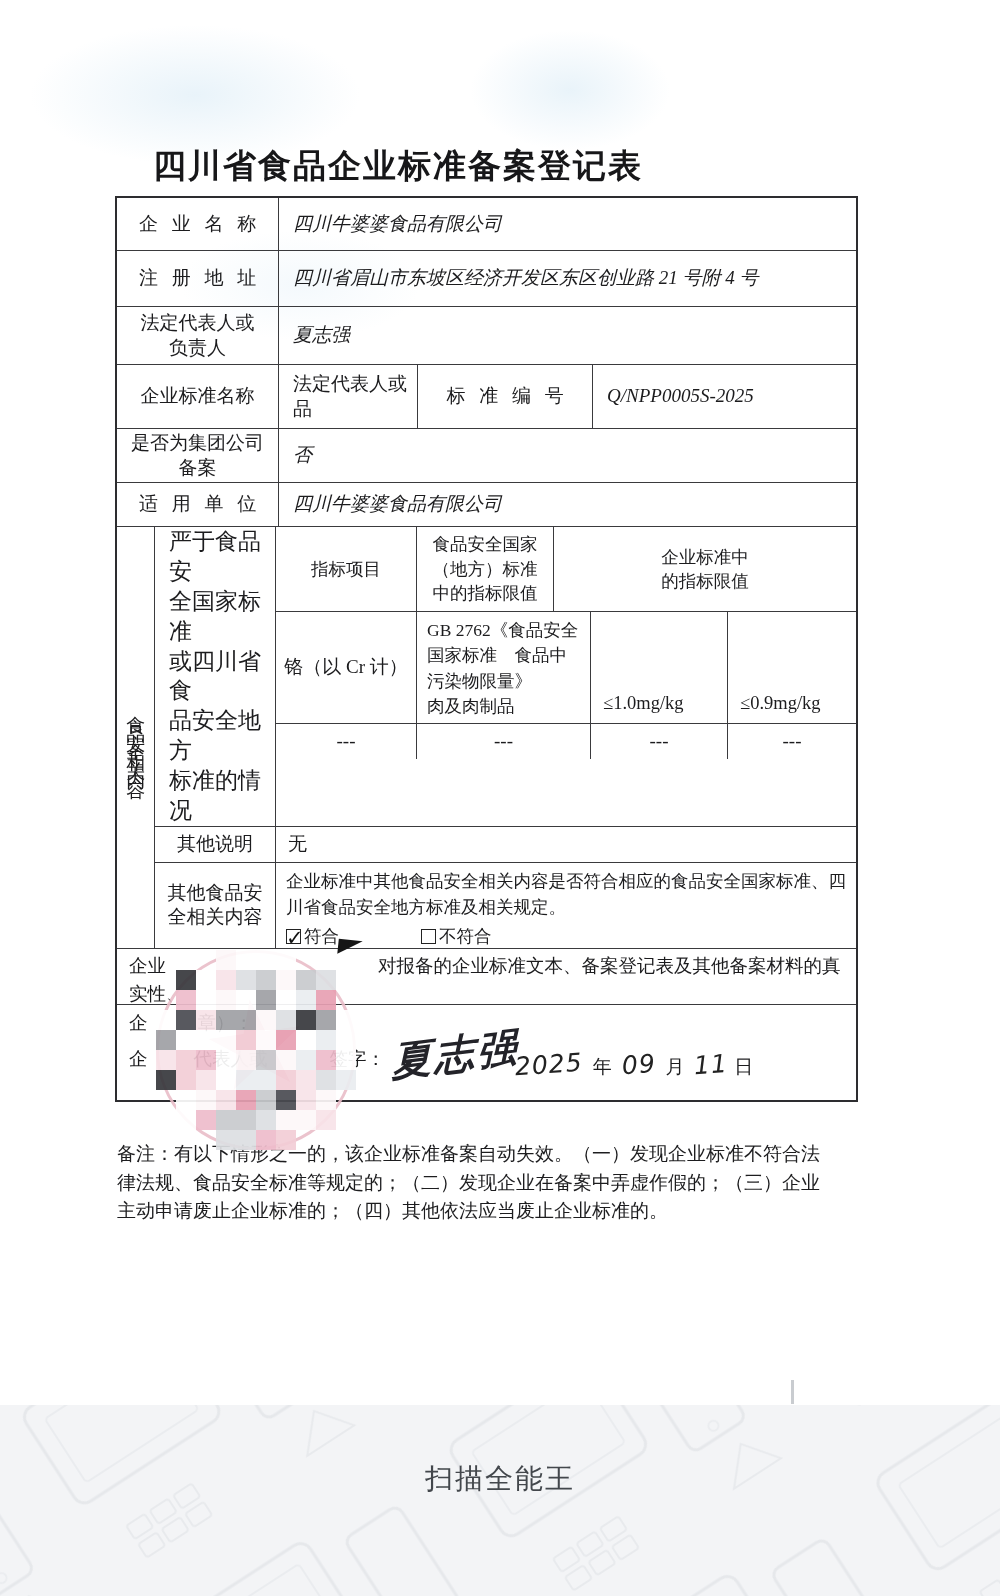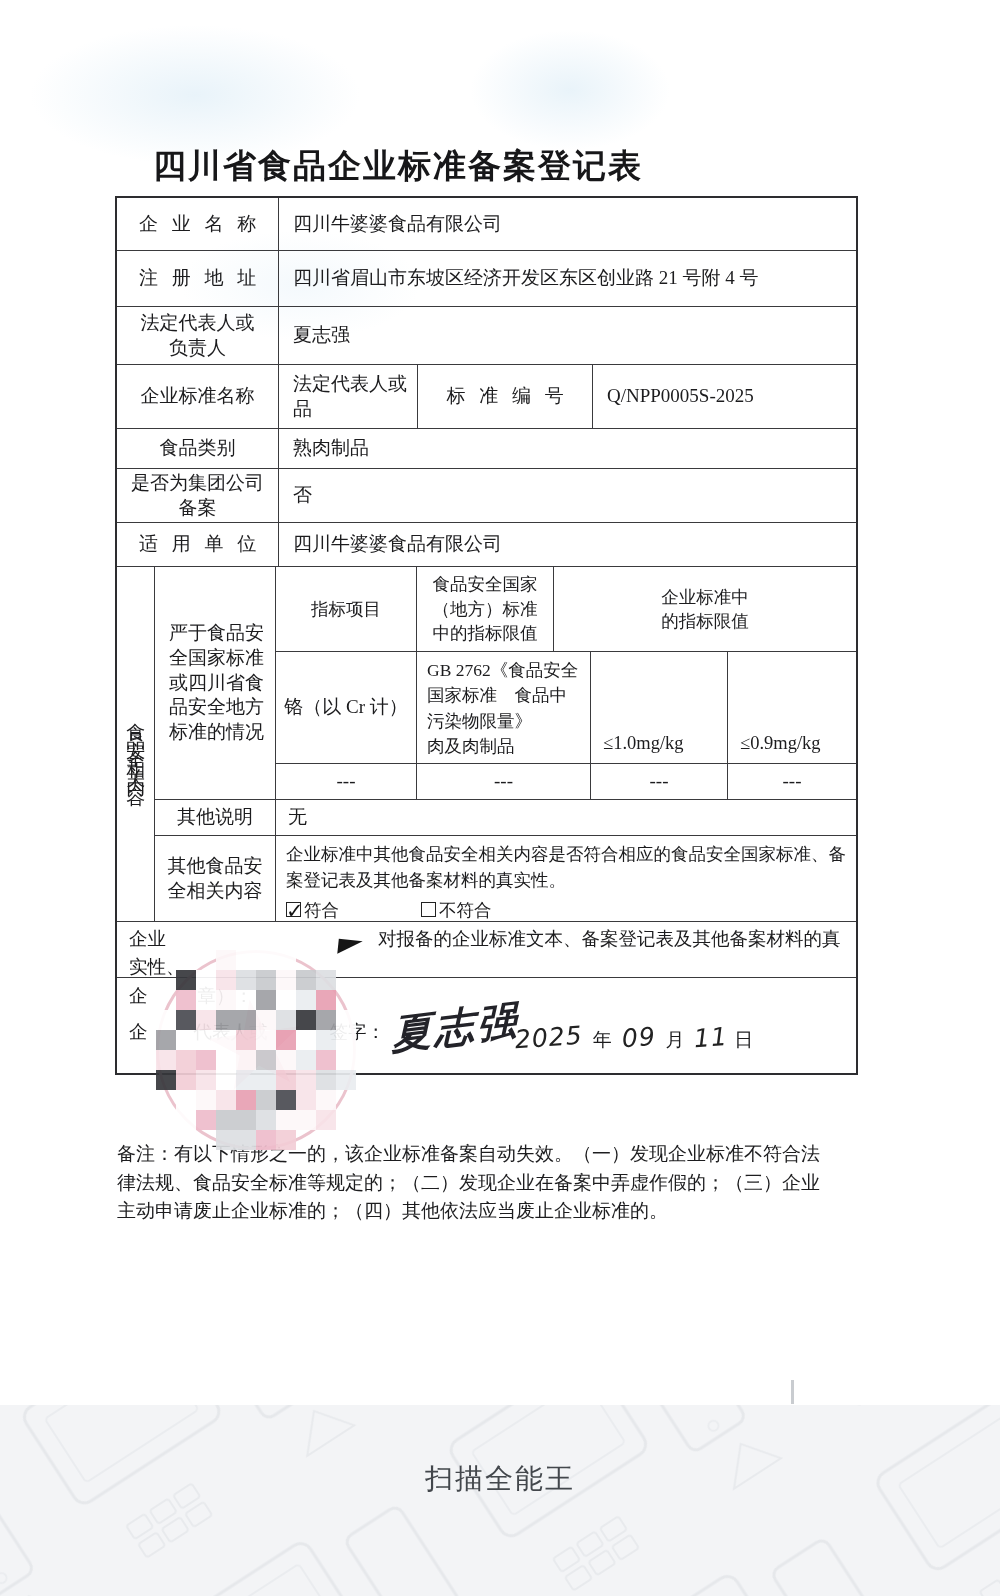--- a/index.html
+++ b/index.html
@@ -26,33 +26,33 @@
   .tbl *{box-sizing:border-box;}
   .row{display:flex;border-top:1.5px solid #3a3a3d;}
   .row.first{border-top:none;}
   .c{border-left:1.5px solid #3a3a3d;display:flex;align-items:center;overflow:hidden;}
   .c.nb{border-left:none;}
   .lab{justify-content:center;text-align:center;white-space:pre-line;word-spacing:9px;}
   .val{padding-left:14px;white-space:pre-line;}
   .w-label{width:161px;}
   .w-v1{width:139px;}
   .w-l2{width:175px;}
-  .w-rest{flex:1;}
+  .w-rest{flex:1;font-style:italic;}
   
   .safety{display:flex;border-top:1.5px solid #3a3a3d;}
   .col-a{
     width:37px;display:flex;align-items:center;justify-content:center;
     writing-mode:vertical-rl;text-orientation:upright;letter-spacing:9px;
     font-size:19px;padding:10px 0;
   }
   .safety-right{flex:1;display:flex;flex-direction:column;border-left:1.5px solid #3a3a3d;}
   .strict-block{display:flex;}
   .col-b{width:120px;}
   .strict-cell{display:flex;align-items:center;justify-content:flex-start;padding-left:14px;
-    white-space:pre-line;font-size:19px;}
+    white-space:pre-line;font-size:23px;}
   .subtbl{flex:1;display:flex;flex-direction:column;border-left:1.5px solid #3a3a3d;}
   .strow{display:flex;border-top:1.5px solid #3a3a3d;}
   .strow.first{border-top:none;}
   .sc{border-left:1.5px solid #3a3a3d;display:flex;overflow:hidden;}
   .sc.nb{border-left:none;}
   .sc-c{width:140px;}
   .sc-d{width:174px;}
   .sc-e{width:137px;}
   .sc-f{flex:1;}
   .hdr-cell{align-items:center;justify-content:center;text-align:center;
@@ -143,24 +143,20 @@
 
     <div class="row" style="height:64px;">
       <div class="c nb lab w-label">企业标准名称</div>
       <div class="c val w-v1">法定代表人或
 品</div>
       <div class="c lab w-l2">标 准 编 号</div>
       <div class="c val w-rest">Q/NPP0005S-2025</div>
     </div>
 
 
-    <div class="row" style="height:40px;">
-      <div class="c nb lab w-label">食品类别</div>
-      <div class="c val w-rest">熟肉制品</div>
-    </div>
 
     <div class="row" style="height:54px;">
       <div class="c nb lab w-label">是否为集团公司
 备案</div>
       <div class="c val w-rest">否</div>
     </div>
 
     <div class="row" style="height:44px;">
       <div class="c nb lab w-label">适 用 单 位</div>
       <div class="c val w-rest">四川牛婆婆食品有限公司</div>
@@ -202,21 +198,21 @@
           </div>
         </div>
         <div class="note-row" style="height:36px;">
           <div class="note-lab">其他说明</div>
           <div class="note-val">无</div>
         </div>
         <div class="note-row" style="height:86px;">
           <div class="note-lab" style="white-space:pre-line;">其他食品安
 全相关内容</div>
           <div class="other-val">
-            <div>企业标准中其他食品安全相关内容是否符合相应的食品安全国家标准、备案登记表及其他备案材料的真实性。</div>
+            <div>企业标准中其他食品安全相关内容是否符合相应的食品安全国家标准、四川省食品安全地方标准及相关规定。</div>
             <div class="checkline">
               <span class="cb checked"></span>
               <span>符合</span>
               <span class="gap" style="width:82px;"></span>
               <span class="cb"></span>
               <span>不符合</span>
             </div>
           </div>
         </div>
       </div>

